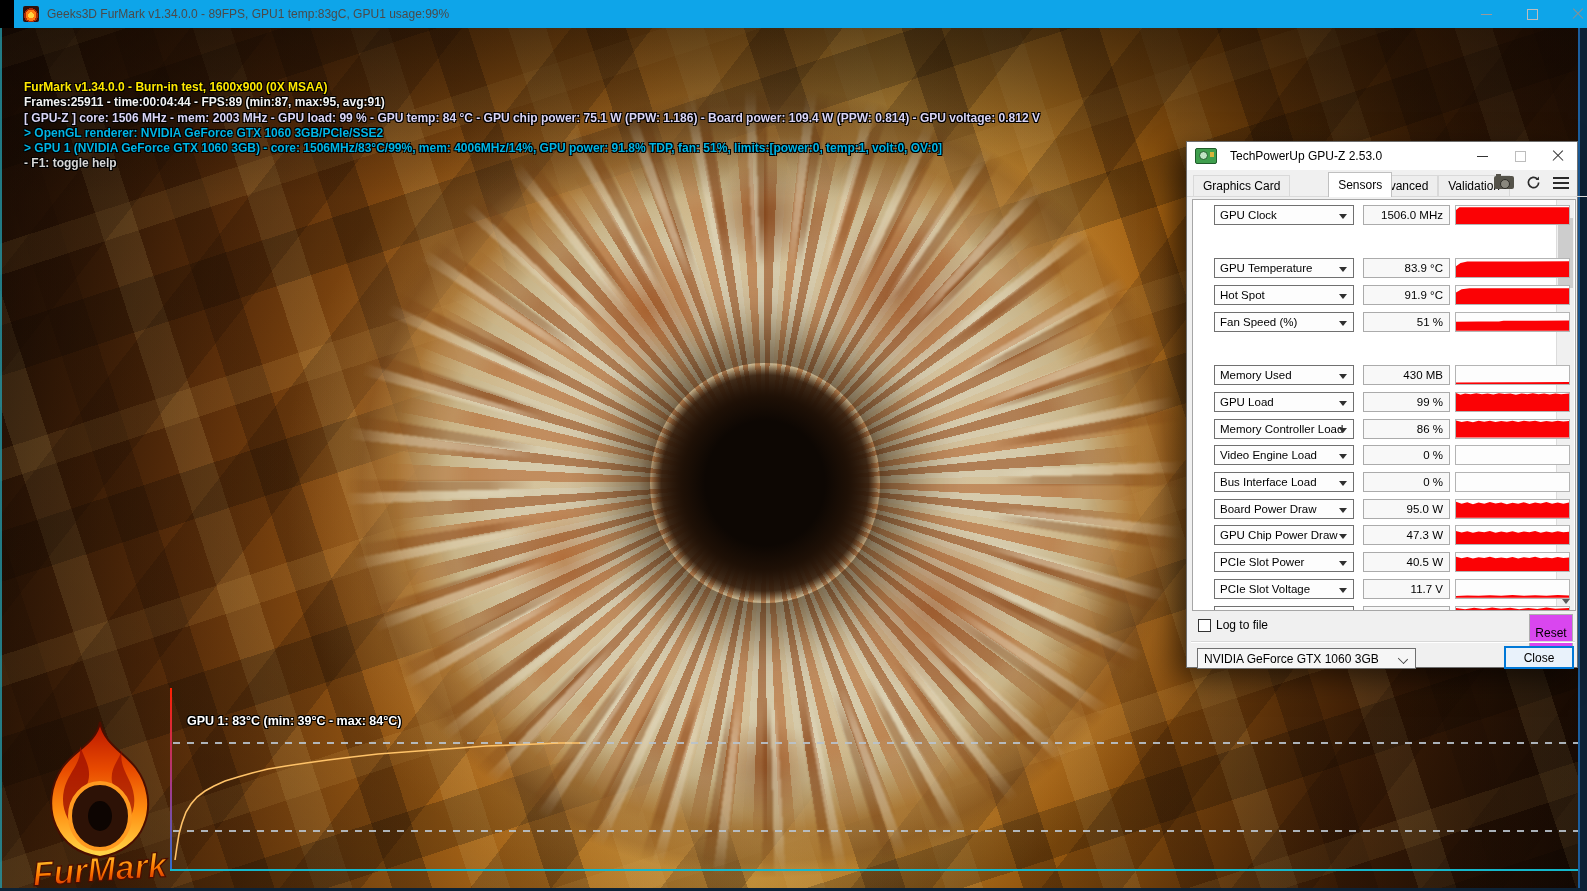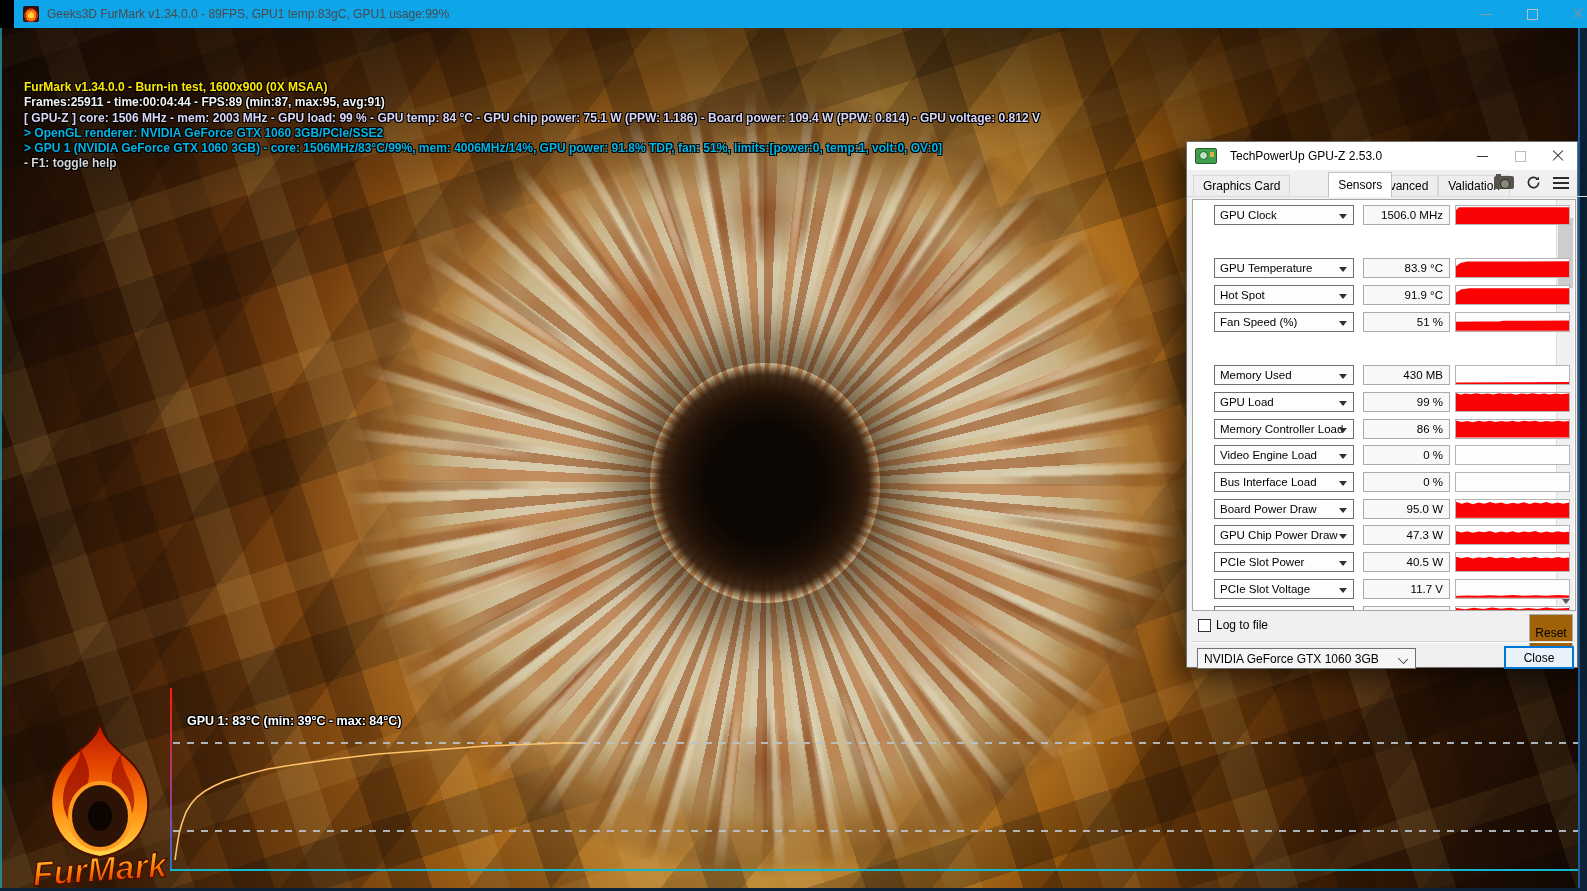--- a/index.html
+++ b/index.html
@@ -128,21 +128,21 @@
   .gz-scroll{position:absolute;right:1px;top:0px;width:17px;height:410px;background:#f0f0f0;border-left:1px solid #dcdcdc;}
   .sc-btn{position:absolute;left:0;width:17px;height:17px;background:#f0f0f0;display:flex;align-items:center;justify-content:center;}
   .sc-up{top:0;} .sc-down{bottom:0;}
   .tri-up{width:0;height:0;border-left:4px solid transparent;border-right:4px solid transparent;border-bottom:5px solid #5a5a5a;}
   .tri-down{width:0;height:0;border-left:4px solid transparent;border-right:4px solid transparent;border-top:5px solid #5a5a5a;}
   .sc-thumb{position:absolute;left:1px;top:18px;width:15px;height:70px;background:#cdcdcd;}
 
   .gz-check{position:absolute;left:11px;top:477px;width:13px;height:13px;background:#fff;border:1px solid #333;box-sizing:border-box;}
   .gz-checklabel{position:absolute;left:29px;top:476px;font-size:12px;color:#000;}
   .btn{background:#f5f5f5;border:1px solid #adadad;font-size:12px;color:#000;display:flex;align-items:center;justify-content:center;box-sizing:border-box;}
-  .btn-reset{position:absolute;left:342px;top:472px;width:44px;height:38px;background:#a16207;}
+  .btn-reset{position:absolute;left:342px;top:472px;width:44px;height:38px;background:#d946ef;}
   .gz-sep{position:absolute;left:4px;top:499px;width:384px;height:1px;background:#d8d8d8;box-shadow:0 1px 0 #ffffff;}
   .gz-combo{position:absolute;left:10px;top:506px;width:219px;height:21px;background:#f6f6f6;border:1px solid #707070;box-sizing:border-box;
     font-size:12px;color:#000;display:flex;align-items:center;padding-left:6px;}
   .gz-combo .chev{position:absolute;right:8px;top:6px;width:7px;height:7px;border-right:1.6px solid #444;border-bottom:1.6px solid #444;transform:rotate(45deg) scale(1,.8);}
   .btn-close{position:absolute;left:317px;top:504px;width:70px;height:23px;background:#e9f2fb;border:2px solid #0078d7;}
 </style>
 </head>
 <body>
 
 <div class="screen">

